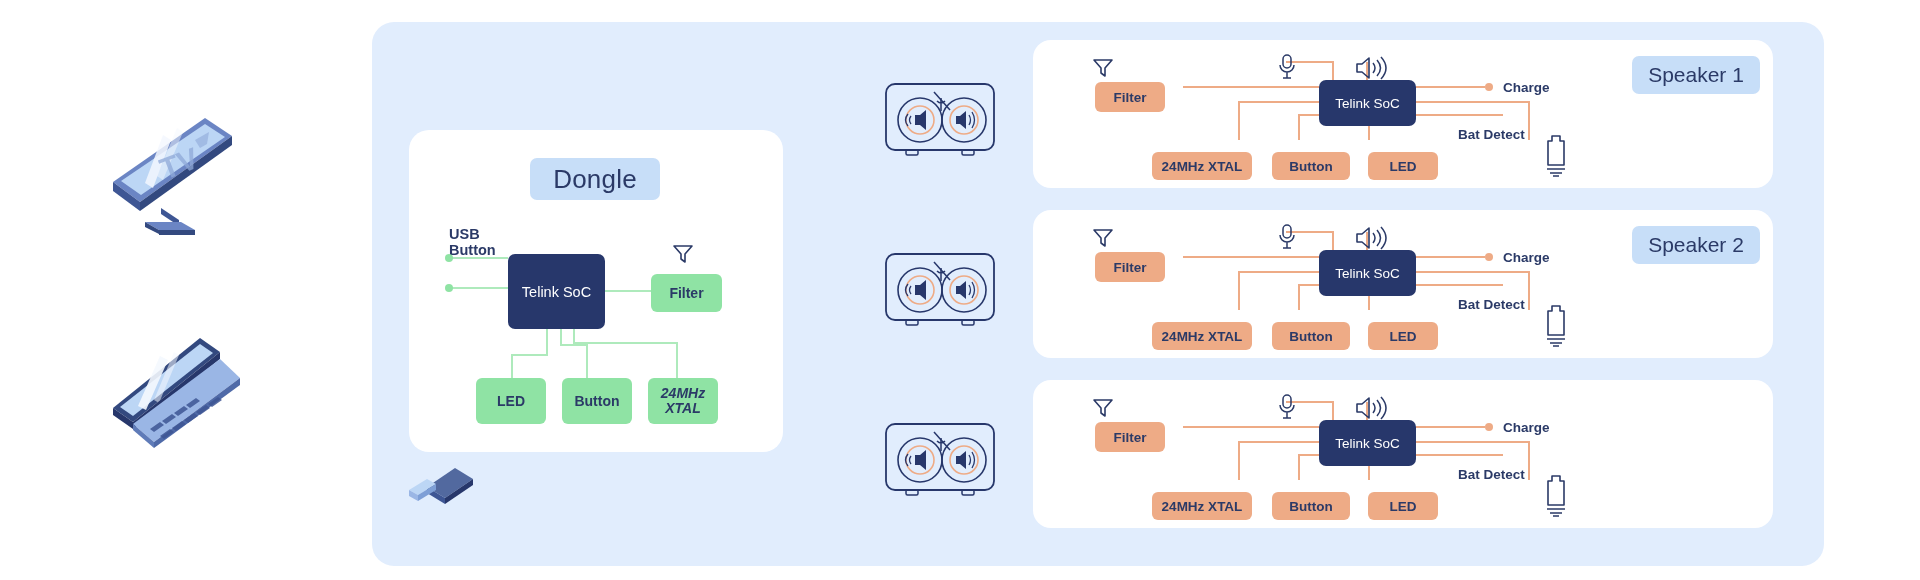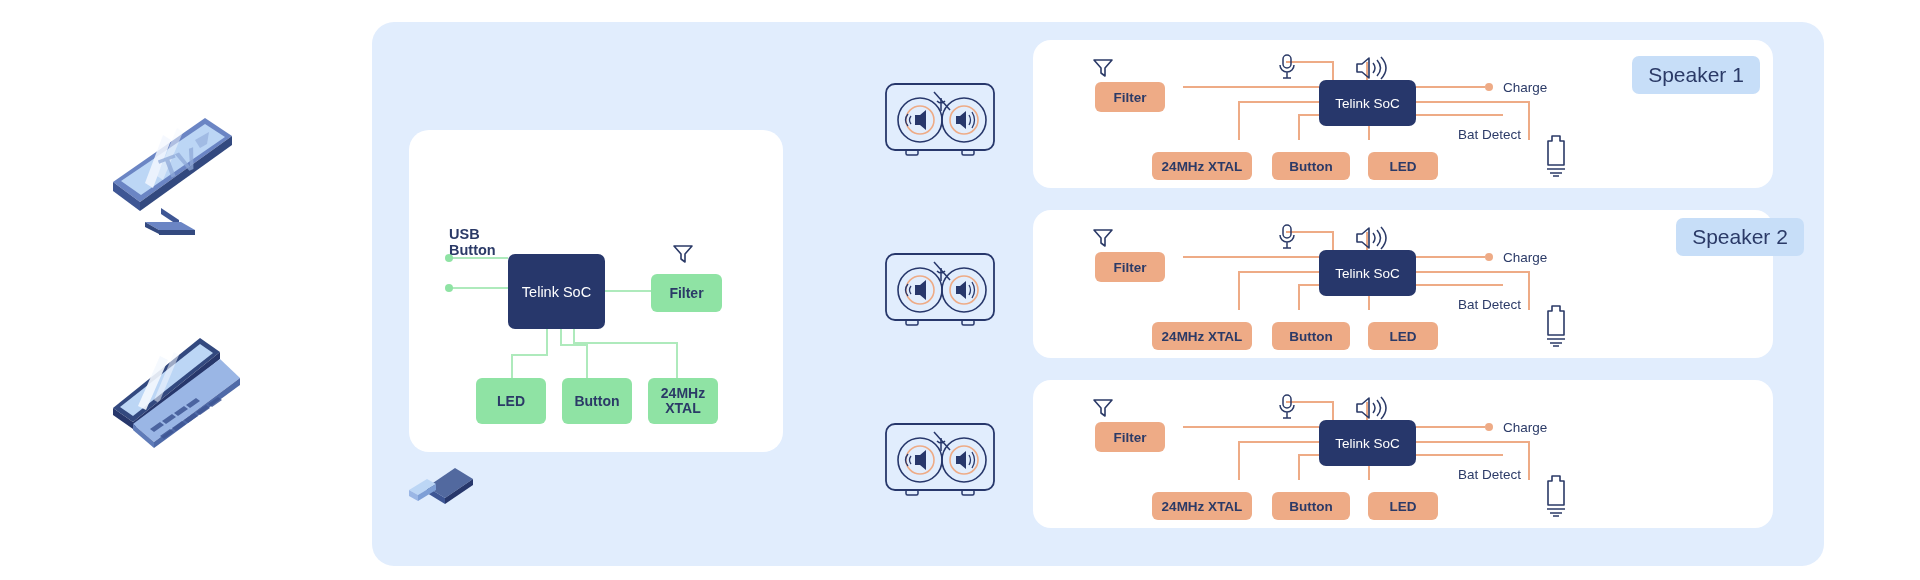--- a/index.html
+++ b/index.html
@@ -49,21 +49,21 @@
             background:#ffffff;border-radius:18px;}
   .spk-badge{position:absolute;width:128px;height:38px;background:#c7def8;border-radius:7px;
              display:flex;align-items:center;justify-content:center;font-size:21px;
              color:#2b3a67;}
   .obox{position:absolute;background:#eeab86;border-radius:6px;display:flex;
         align-items:center;justify-content:center;font-size:13.5px;font-weight:700;
         color:#2b3a67;}
   .soc-spk{position:absolute;width:97px;height:46px;background:#27376b;border-radius:7px;
            color:#fff;font-size:13.5px;display:flex;align-items:center;
            justify-content:center;}
-  .olbl{position:absolute;font-size:13.5px;font-weight:400;color:#2b3a67;white-space:nowrap;}
+  .olbl{position:absolute;font-size:13.5px;font-weight:700;color:#2b3a67;white-space:nowrap;}
   .odot{position:absolute;width:8px;height:8px;border-radius:50%;background:#eeab86;}
   svg{display:block;overflow:visible;}
 </style>
 </head>
 <body>
 
 <div class="stage">
 
   <div class="sources">
 
@@ -108,20 +108,23 @@
         </g>
       </svg>
     </div>
 
   </div>
 
   <div class="bluepanel"></div>
 
   <div class="dongle-card"></div>
 
+  <div class="dongle-badge">
+    <span>Dongle</span>
+  </div>
 
   <div class="usb-audio-lbl">USB
 Button</div>
 
   <svg style="position:absolute;left:409px;top:130px;" width="374" height="322">
     <g stroke="#aeeabc" stroke-width="2" fill="none">
       <path d="M40 128 H99"></path>
       <path d="M40 158 H99"></path>
       <path d="M196 161 H242"></path>
       <path d="M138 199 V225 H103 V248"></path>
@@ -136,21 +139,21 @@
 
   <div class="funnel-dongle">
     <svg width="22" height="22" viewBox="0 0 22 22">
       <path d="M2 3 H20 L13 11 V19 L9 16 V11 Z" fill="none" stroke="#2b3a67" stroke-width="1.6" stroke-linejoin="round"></path>
     </svg>
   </div>
   <div class="filter-g">Filter</div>
 
   <div class="gbox g-led">LED</div>
   <div class="gbox g-btn">Button</div>
-  <div class="gbox g-xtal" style="white-space:pre-line;">24MHz
+  <div class="gbox g-xtal" style="white-space:pre-line;font-style:italic;">24MHz
 XTAL</div>
 
   <div class="dongle-icon">
     <svg width="70" height="46" viewBox="0 0 70 46">
       <path d="M22 27 L50 8 L68 19 L40 38 Z" fill="#52699f"></path>
       <path d="M22 27 L40 38 L40 44 L22 33 Z" fill="#3e5694"></path>
       <path d="M40 38 L68 19 L68 25 L40 44 Z" fill="#27376b"></path>
       <path d="M4 30 L22 19 L31 24 L13 35 Z" fill="#bcd6f5"></path>
       <path d="M4 30 L13 35 L13 41 L4 36 Z" fill="#9ab6e5"></path>
       <path d="M13 35 L31 24 L31 30 L13 41 Z" fill="#7e9fd6"></path>
@@ -248,21 +251,21 @@
       <g stroke="#27376b" stroke-width="1.5" fill="none">
         <path d="M57 16 v9 M53 19 q4 4 8 0 M57 25 v4"></path>
         <path d="M50 10 L66 28"></path>
       </g>
       <rect x="22" y="68" width="12" height="5" rx="1.5" fill="none" stroke="#27376b" stroke-width="1.5"></rect>
       <rect x="78" y="68" width="12" height="5" rx="1.5" fill="none" stroke="#27376b" stroke-width="1.5"></rect>
     </svg>
   </div>
 
   <div class="row-card" style="top:210px;"></div>
-  <div class="spk-badge" style="left:1632px;top:218px;margin-left:44px;">
+  <div class="spk-badge" style="left:1632px;top:226px;">
     <span>Speaker 2</span>
   </div>
   <svg style="position:absolute;left:1033px;top:210px;" width="740" height="148">
     <g stroke="#eeab86" stroke-width="2" fill="none">
       <path d="M150 47 H286"></path>
       <path d="M286 62 H206 V100"></path>
       <path d="M286 75 H266 V100"></path>
       <path d="M336 52 V100"></path>
       <path d="M300 40 V22 H253"></path>
       <path d="M334 40 V22"></path>

